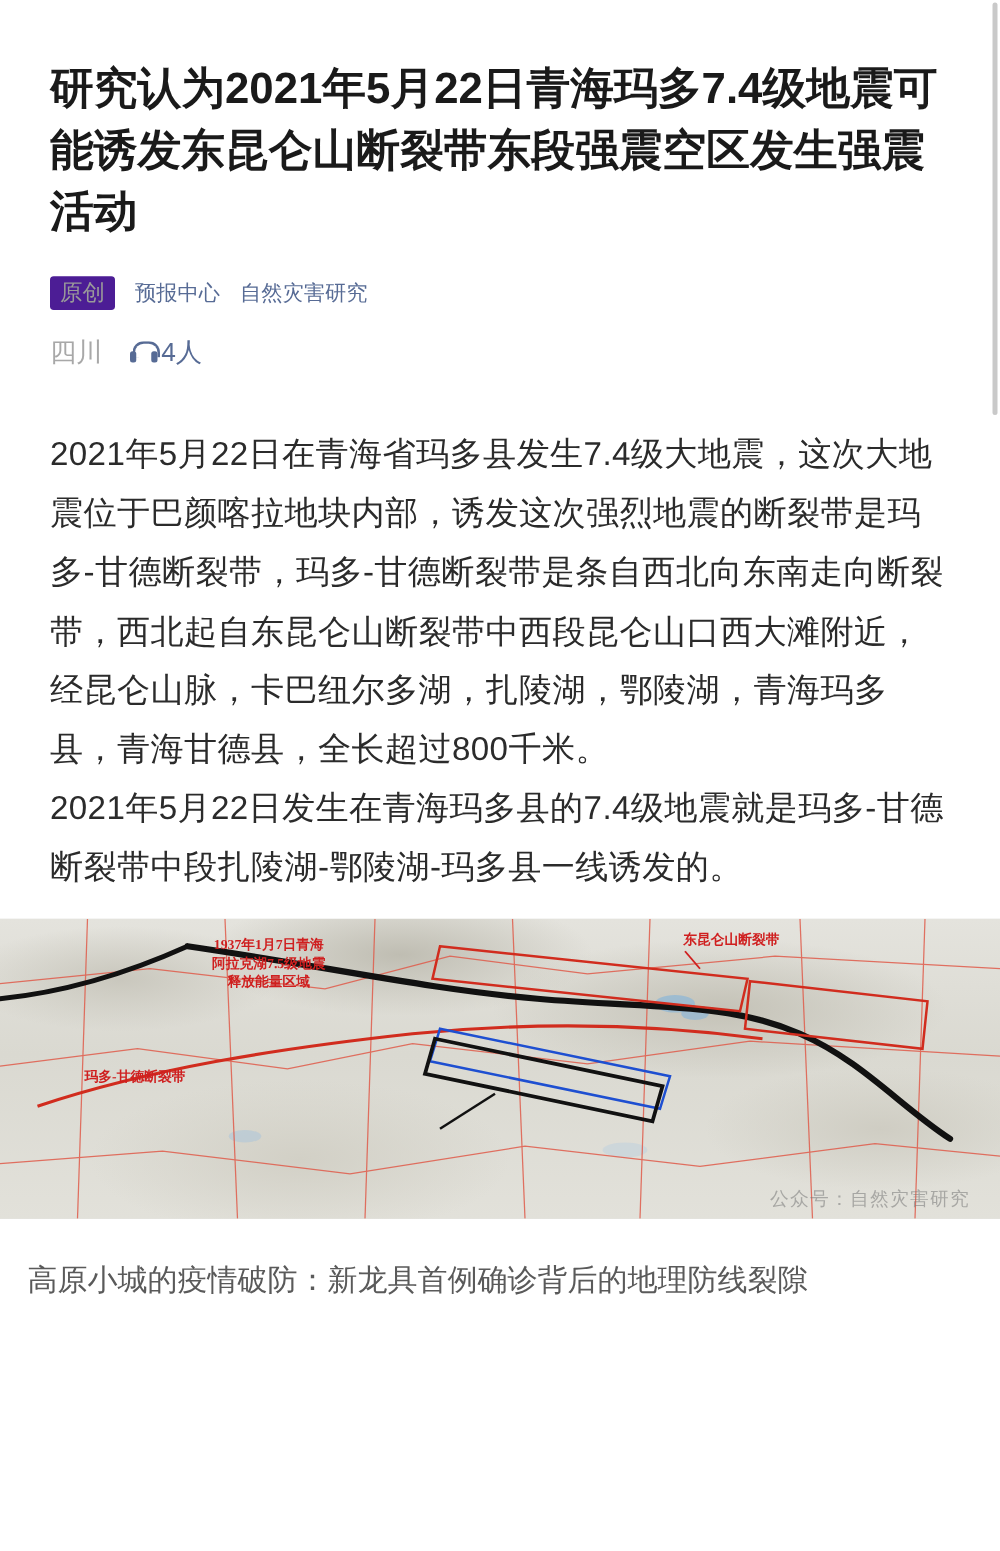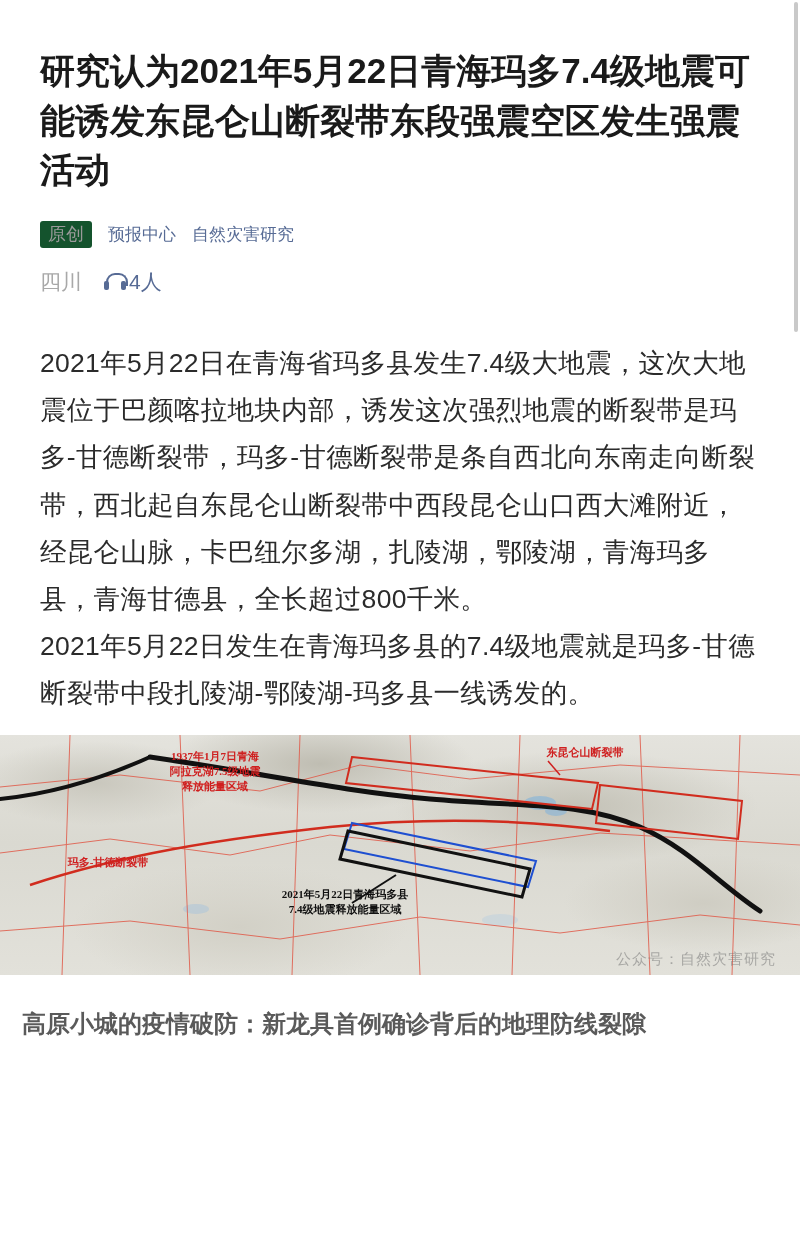--- a/index.html
+++ b/index.html
@@ -29,21 +29,21 @@
     max-width: 730px;
   }
   .meta-line-1 {
     display: flex;
     align-items: center;
     gap: 16px;
     margin-bottom: 20px;
   }
   .badge-original {
     display: inline-block;
-    background: #14532d;
+    background: #4c1d95;
     color: #9a9a9a;
     font-size: 18px;
     padding: 4px 8px 5px 8px;
     border-radius: 3px;
     line-height: 1;
   }
   .meta-link {
     color: #576b95;
     font-size: 17px;
     line-height: 1;
@@ -140,21 +140,20 @@
   .footer-strip {
     position: absolute;
     left: 0;
     bottom: 0;
     width: 800px;
     padding: 0 22px;
     height: 46px;
     display: flex;
     align-items: center;
     background: rgba(255,255,255,0.0);
-    font-weight: bold;
   }
   .footer-text {
     font-size: 24px;
     color: #5a5a5a;
     white-space: nowrap;
   }
   .scrollbar {
     position: absolute;
     top: 2px;
     right: 2px;
@@ -238,22 +237,20 @@
 
         <div class="map-label" style="left:150px; top:14px; width:130px; white-space:pre-line;">1937年1月7日青海
 阿拉克湖7.5级地震
 释放能量区域</div>
 
         <div class="map-label" style="left:530px; top:10px; width:110px;">东昆仑山断裂带</div>
 
 
         <div class="map-label" style="left:48px; top:120px; width:120px;">玛多-甘德断裂带</div>
 
-        <div class="map-label dark" style="left:250px; top:152px; width:190px; white-space:pre-line;">2021年5月22日青海玛多县
-7.4级地震释放能量区域</div>
 
         <div class="map-watermark">公众号：自然灾害研究</div>
       </div>
     </div>
 
   </div>
 
   <div class="footer-strip">
     <span class="footer-text">高原小城的疫情破防：新龙具首例确诊背后的地理防线裂隙</span>
   </div>

